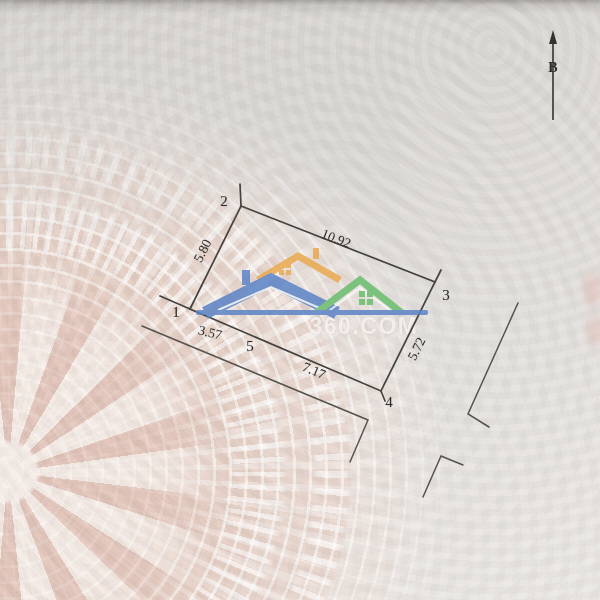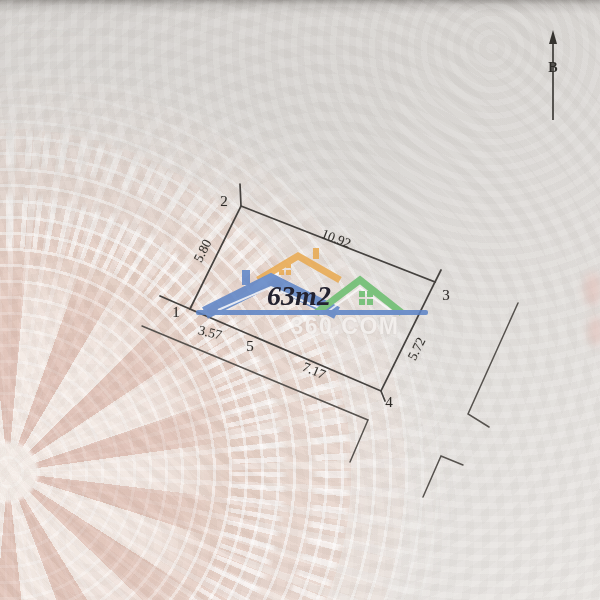--- a/index.html
+++ b/index.html
@@ -70,21 +70,21 @@
   .vtx{font-size:15px; color:#2e2b28;}
   .north-b{
     position:absolute; left:553px; top:68px; transform:translate(-50%,-50%);
     font-size:14px; font-weight:bold; color:#2e2c29;
   }
   .area-label{
     position:absolute; left:299px; top:296px; transform:translate(-50%,-50%);
     font-size:28px; font-weight:bold; font-style:italic; color:#23222f;
   }
   .wm-text{
-    position:absolute; left:345px; top:326px; transform:translate(-50%,-50%);
+    position:absolute; left:364px; top:326px; transform:translate(-50%,-50%);
     font-family:"Liberation Sans", sans-serif; font-weight:bold; font-size:23px;
     letter-spacing:1.5px; color:rgba(246,243,240,.88);
     text-shadow:0 0 2px rgba(150,140,135,.25);
   }
 </style>
 </head>
 <body>
 
 <div class="screen">
 
@@ -153,15 +153,14 @@
   <div class="lbl vtx" style="left:446px; top:295px;">3</div>
   <div class="lbl vtx" style="left:389px; top:402px;">4</div>
   <div class="lbl vtx" style="left:250px; top:346px;">5</div>
 
   <div class="lbl" style="left:203px; top:251px; transform:translate(-50%,-50%) rotate(-63deg);">5.80</div>
   <div class="lbl" style="left:336px; top:239px; transform:translate(-50%,-50%) rotate(21deg);">10.92</div>
   <div class="lbl" style="left:417px; top:349px; transform:translate(-50%,-50%) rotate(-63deg);">5.72</div>
   <div class="lbl" style="left:210px; top:333px; transform:translate(-50%,-50%) rotate(14deg);">3.57</div>
   <div class="lbl" style="left:314px; top:371px; transform:translate(-50%,-50%) rotate(23deg);">7.17</div>
 
-  <div class="area-label">63m2</div>
 
 </div>
 
 </body></html>

